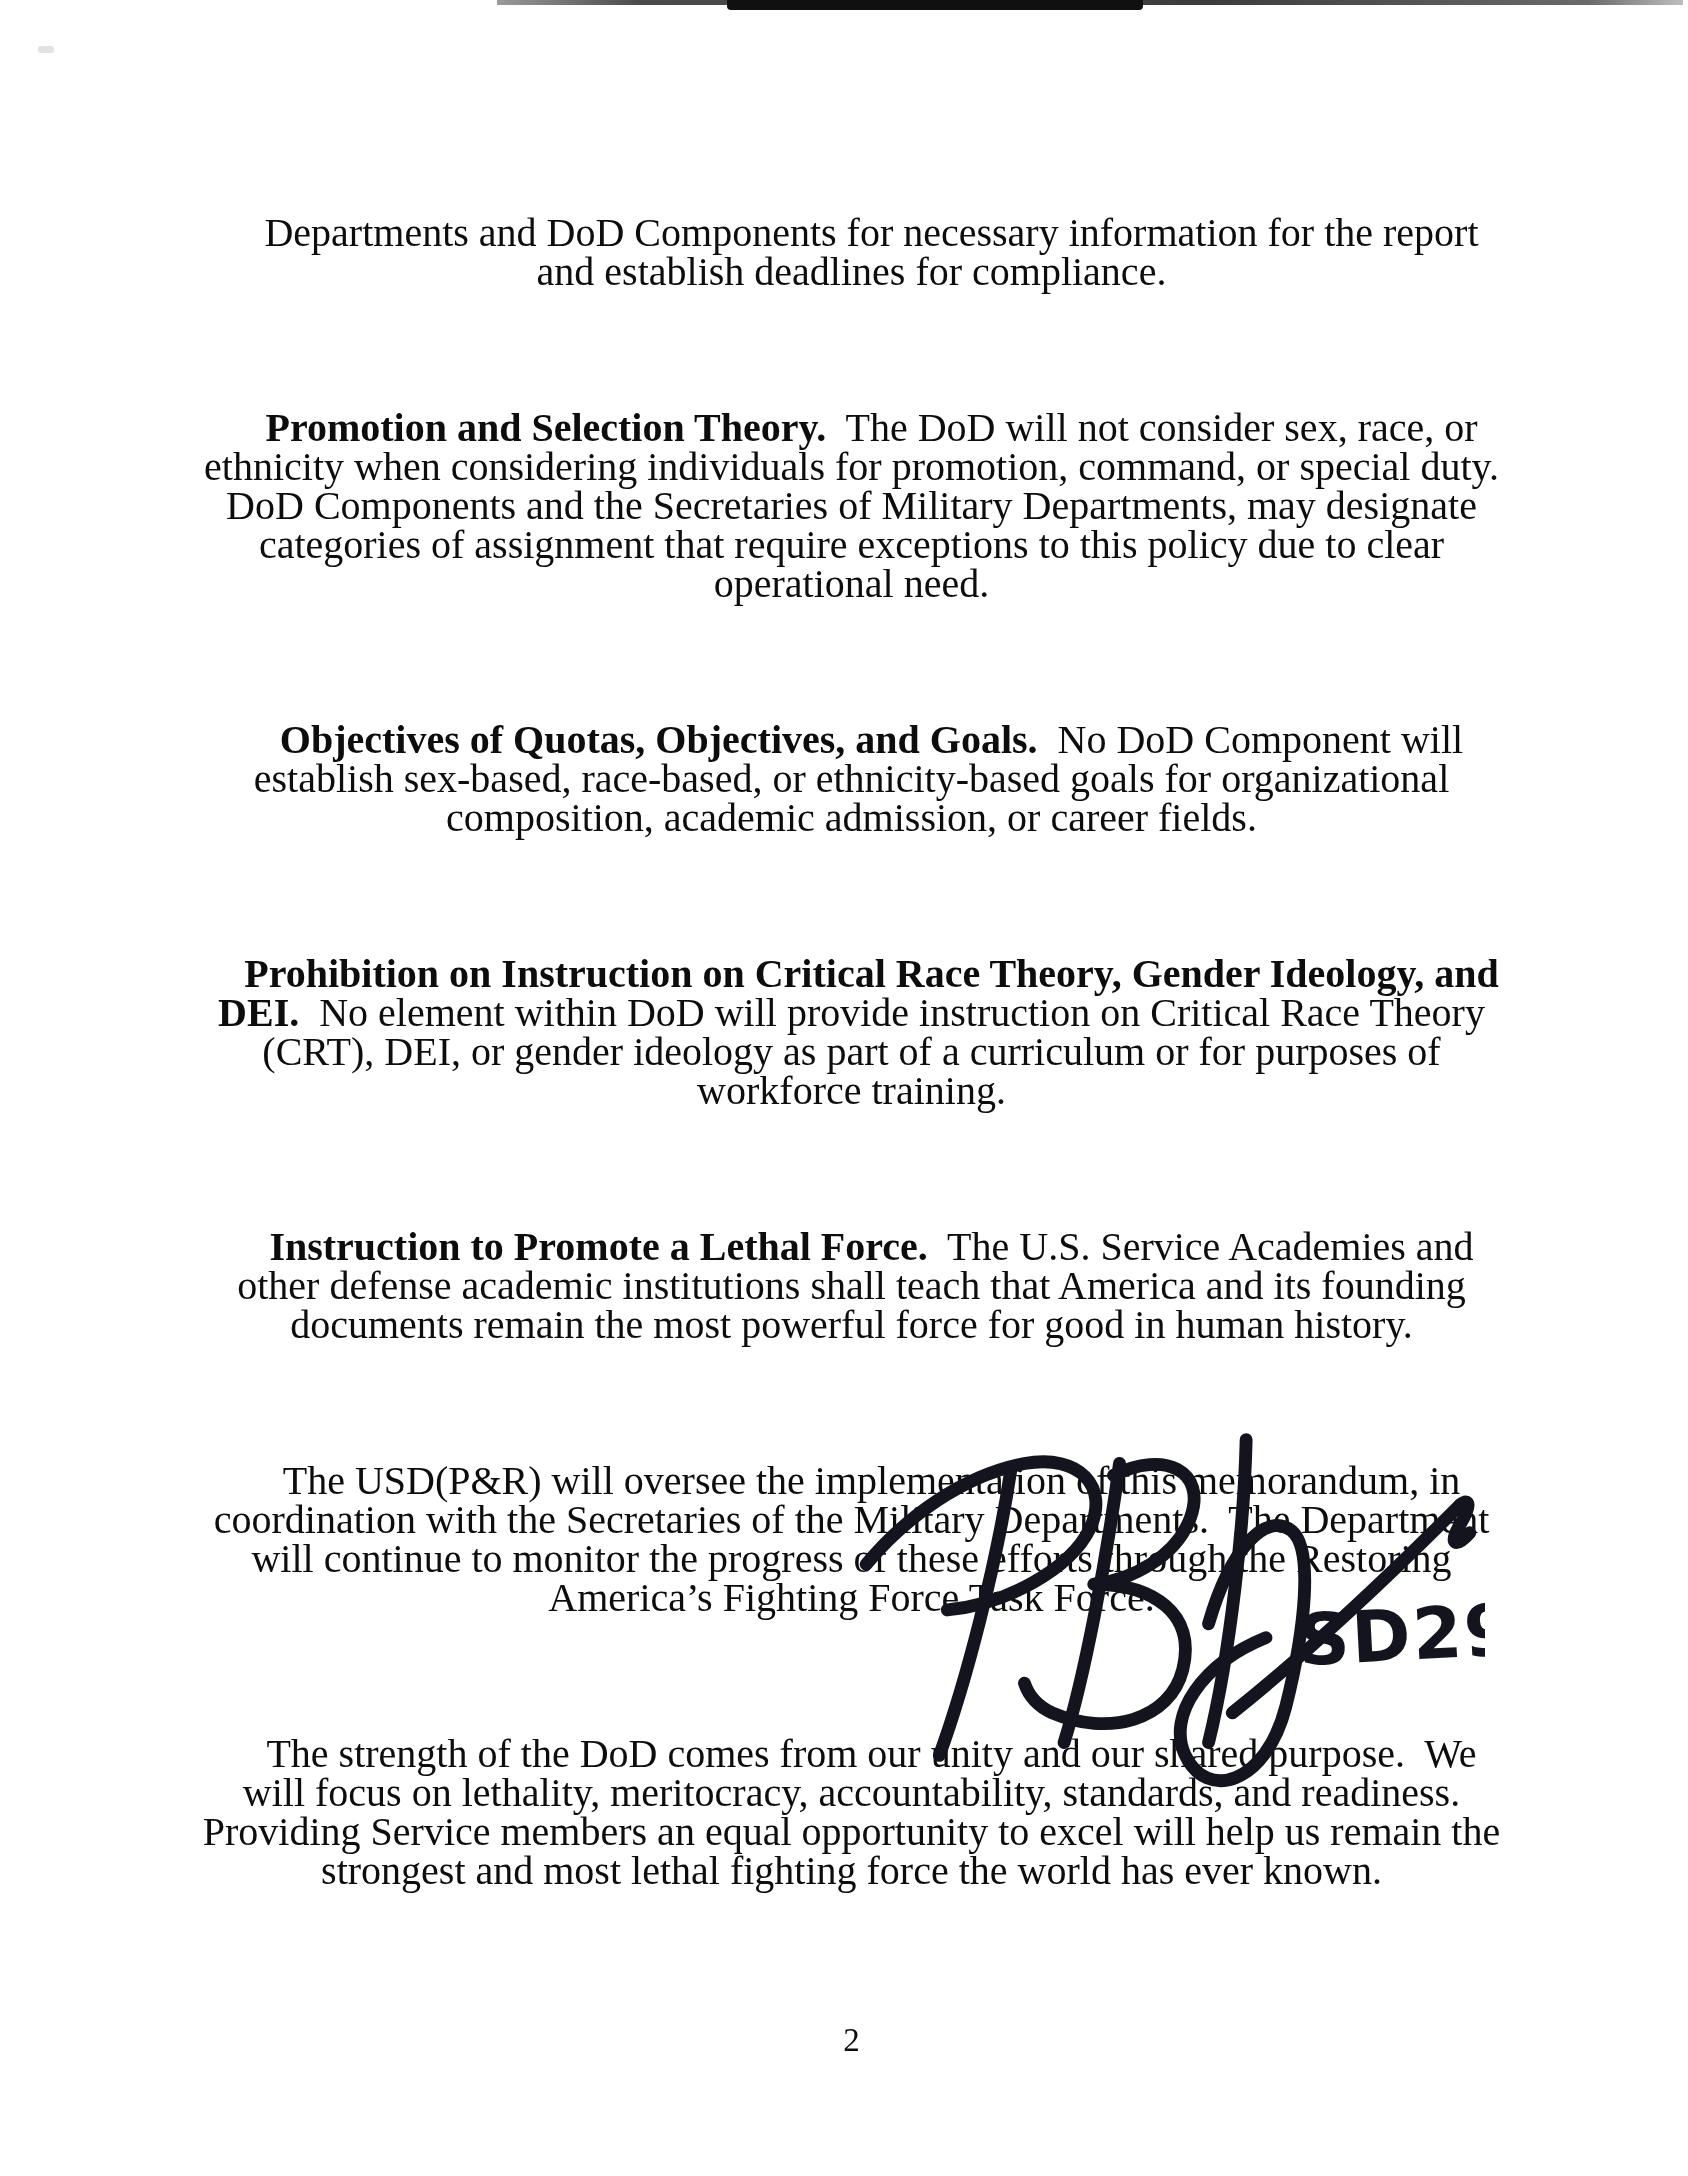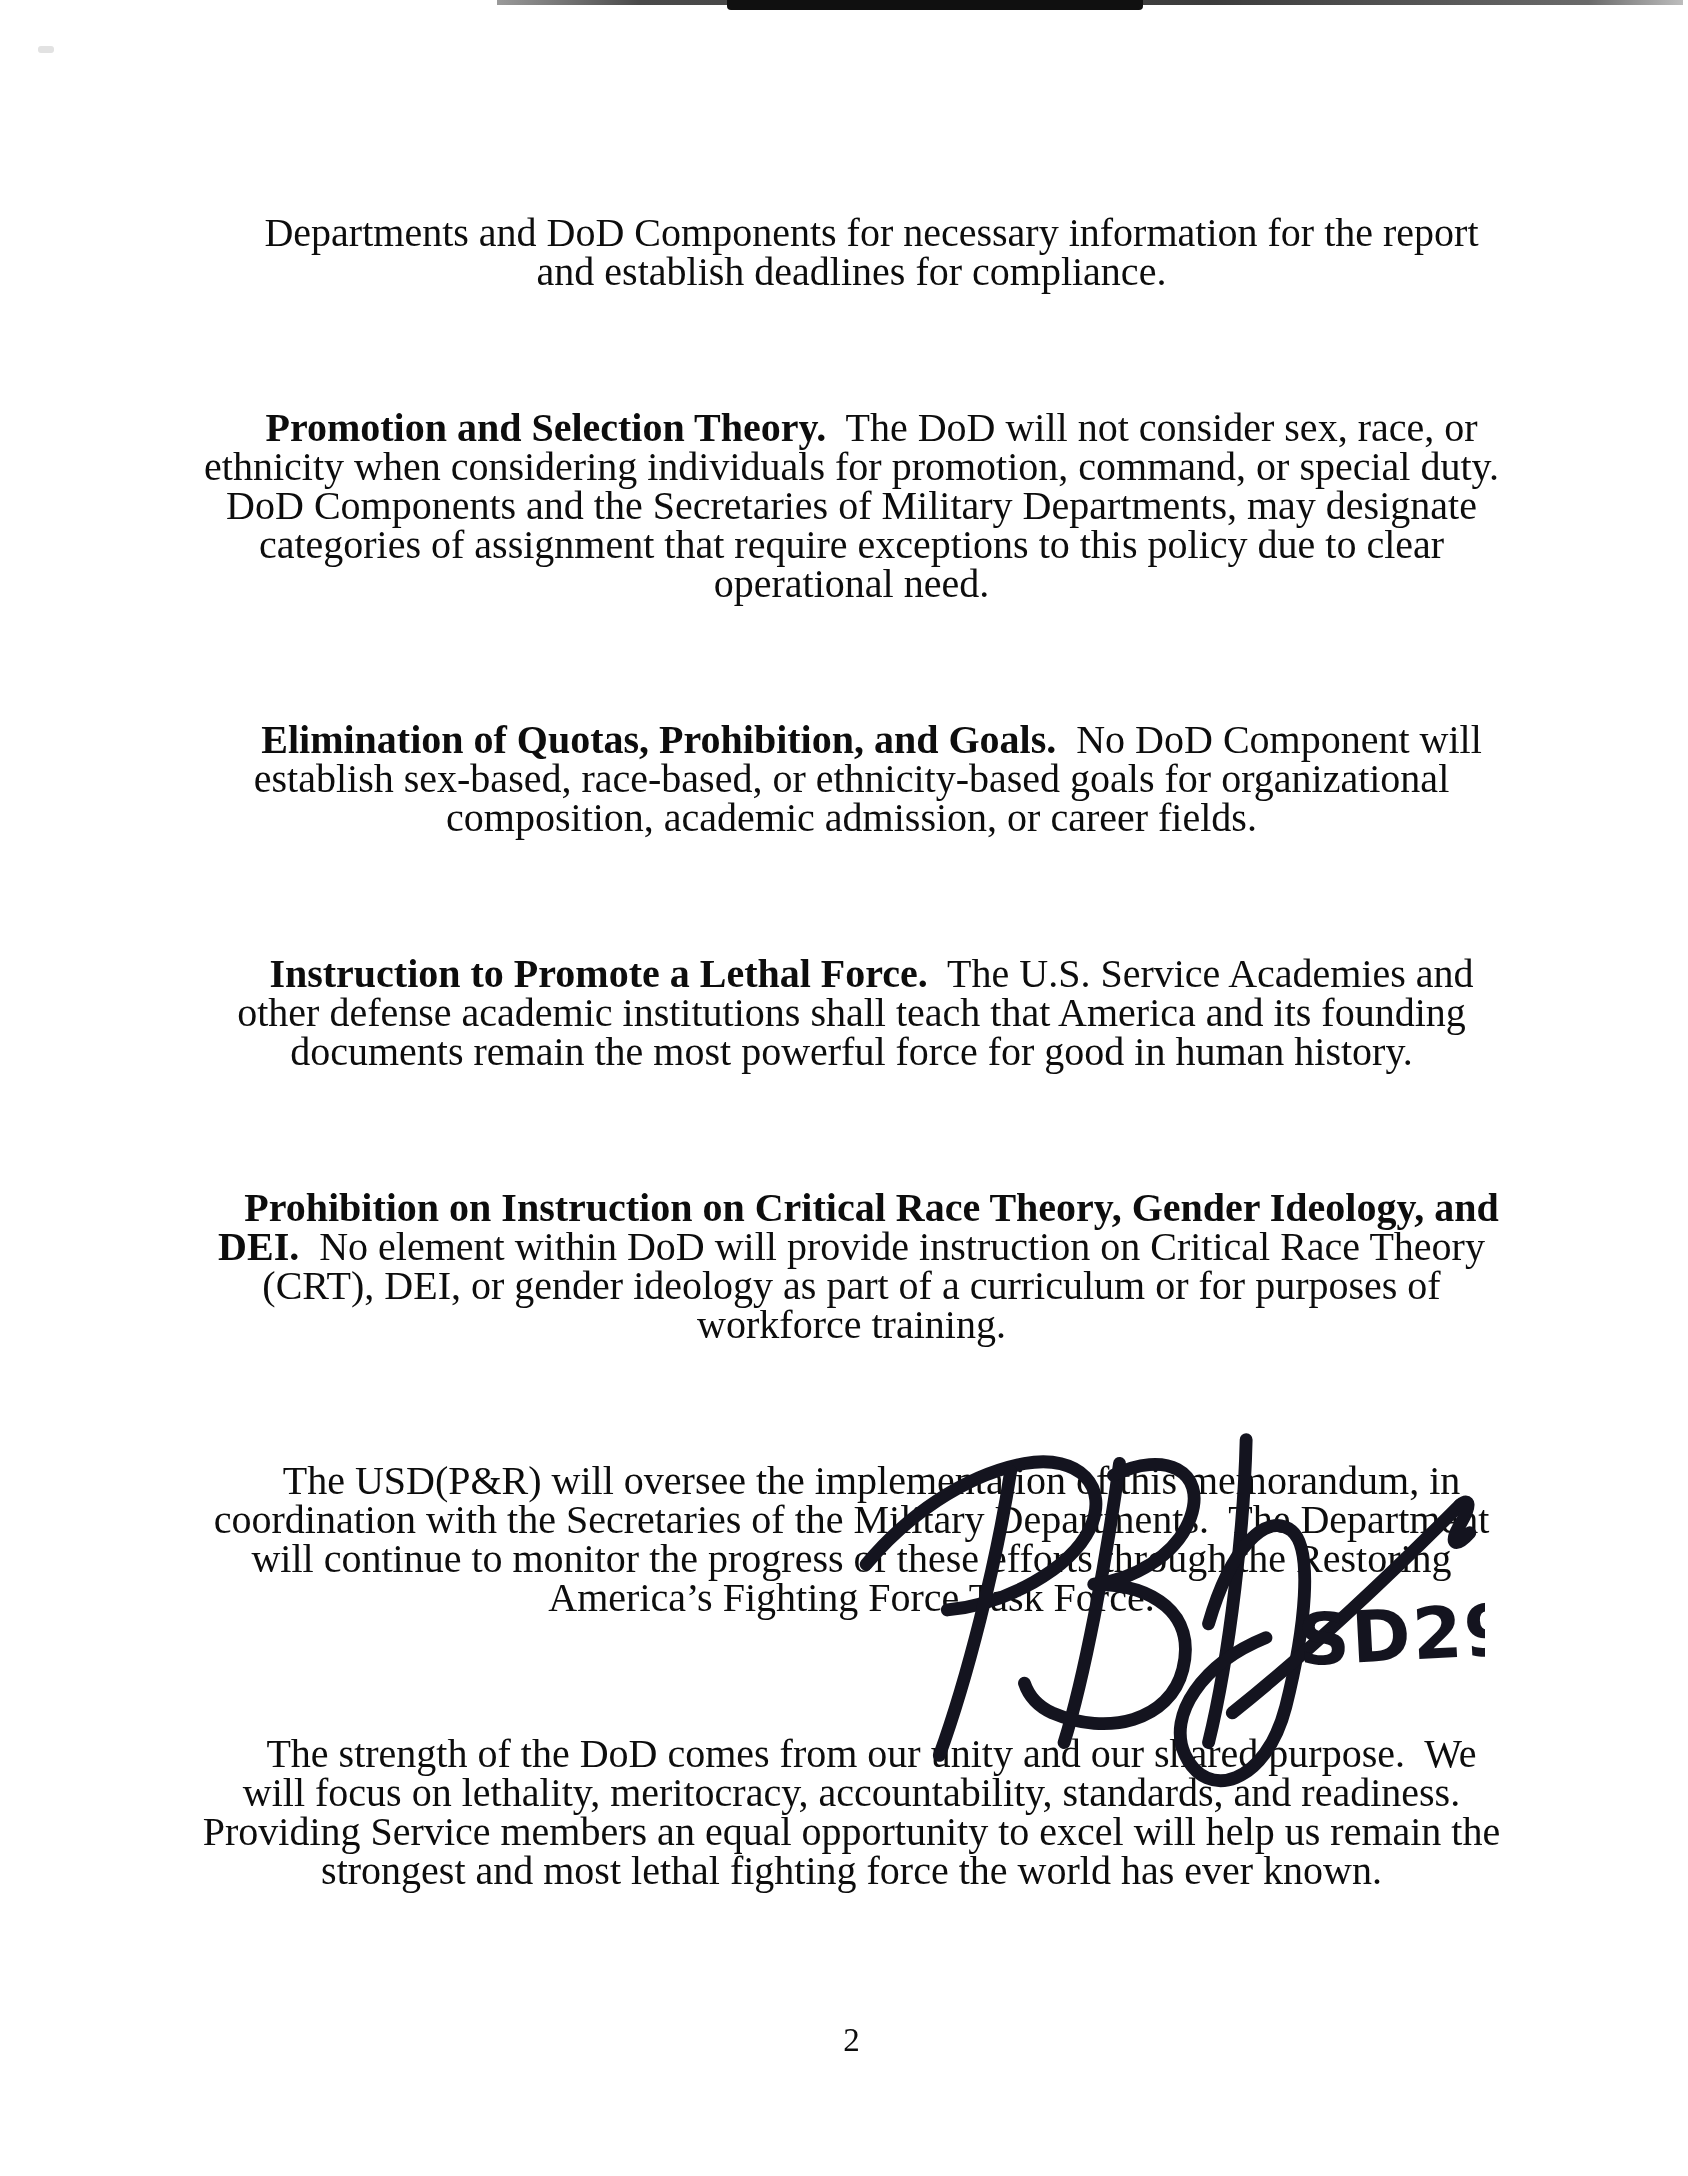--- a/index.html
+++ b/index.html
@@ -91,29 +91,29 @@
   <main class="text-block" id="paragraphs">
   <p class="para">
     <span class="para-text">Departments and DoD Components for necessary information for the report and establish deadlines for compliance.</span>
   </p>
 
   <p class="para indented">
     <span class="para-heading">Promotion and Selection Theory.</span><span class="para-text">  The DoD will not consider sex, race, or ethnicity when considering individuals for promotion, command, or special duty.  DoD Components and the Secretaries of Military Departments, may designate categories of assignment that require exceptions to this policy due to clear operational need.</span>
   </p>
 
   <p class="para indented">
-    <span class="para-heading">Elimination of Quotas, Prohibition, and Goals.</span><span class="para-text">  No DoD Component will establish sex-based, race-based, or ethnicity-based goals for organizational composition, academic admission, or career fields.</span>
+    <span class="para-heading">Objectives of Quotas, Objectives, and Goals.</span><span class="para-text">  No DoD Component will establish sex-based, race-based, or ethnicity-based goals for organizational composition, academic admission, or career fields.</span>
+  </p>
+
+  <p class="para indented">
+    <span class="para-heading">Prohibition on Instruction on Critical Race Theory, Gender Ideology, and DEI.</span><span class="para-text">  No element within DoD will provide instruction on Critical Race Theory (CRT), DEI, or gender ideology as part of a curriculum or for purposes of workforce training.</span>
   </p>
 
   <p class="para indented">
     <span class="para-heading">Instruction to Promote a Lethal Force.</span><span class="para-text">  The U.S. Service Academies and other defense academic institutions shall teach that America and its founding documents remain the most powerful force for good in human history.</span>
-  </p>
-
-  <p class="para indented">
-    <span class="para-heading">Prohibition on Instruction on Critical Race Theory, Gender Ideology, and DEI.</span><span class="para-text">  No element within DoD will provide instruction on Critical Race Theory (CRT), DEI, or gender ideology as part of a curriculum or for purposes of workforce training.</span>
   </p>
 
 
   <p class="para indented">
     <span class="para-text">The USD(P&amp;R) will oversee the implementation of this memorandum, in coordination with the Secretaries of the Military Departments.  The Department will continue to monitor the progress of these efforts through the Restoring America’s Fighting Force Task Force.</span>
   </p>
 
   <p class="para indented">
     <span class="para-text">The strength of the DoD comes from our unity and our shared purpose.  We will focus on lethality, meritocracy, accountability, standards, and readiness.  Providing Service members an equal opportunity to excel will help us remain the strongest and most lethal fighting force the world has ever known.</span>
   </p>

